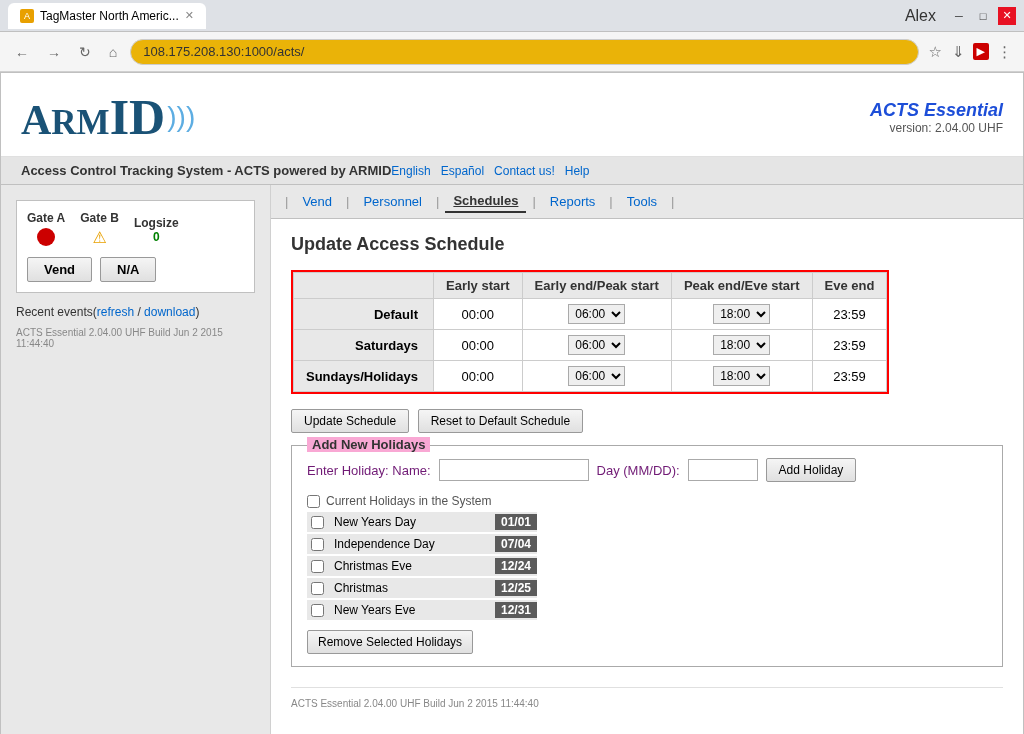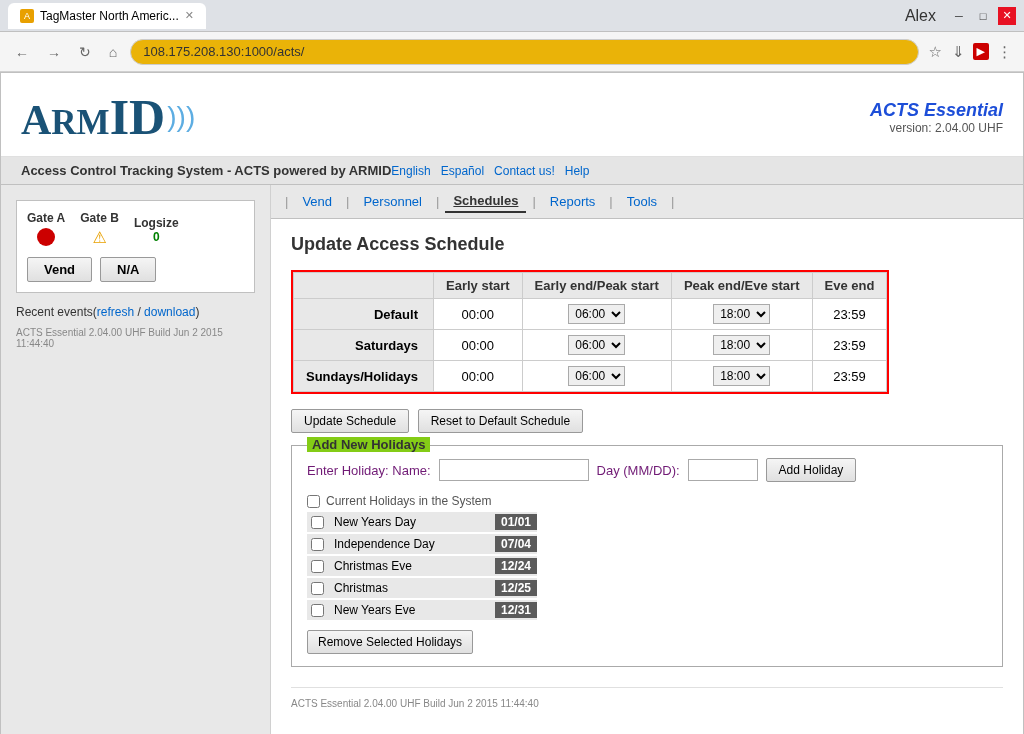--- a/index.html
+++ b/index.html
@@ -346,21 +346,21 @@
     .holidays-section {
       border: 1px solid #aaa;
       padding: 12px 15px;
       margin-top: 12px;
       position: relative;
     }
     .holidays-legend {
       position: absolute;
       top: -9px;
       left: 15px;
-      background: #84cc16;
+      background: #f9a8d4;
       padding: 0 5px;
       font-size: 13px;
       font-weight: bold;
       color: #333;
     }
 
     .holiday-input-row {
       display: flex;
       align-items: center;
       gap: 8px;

